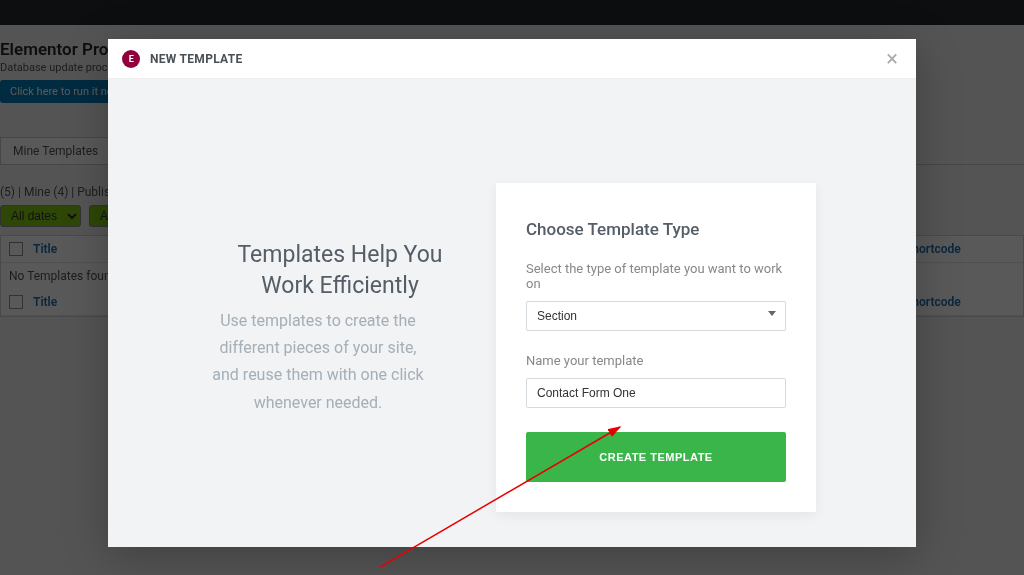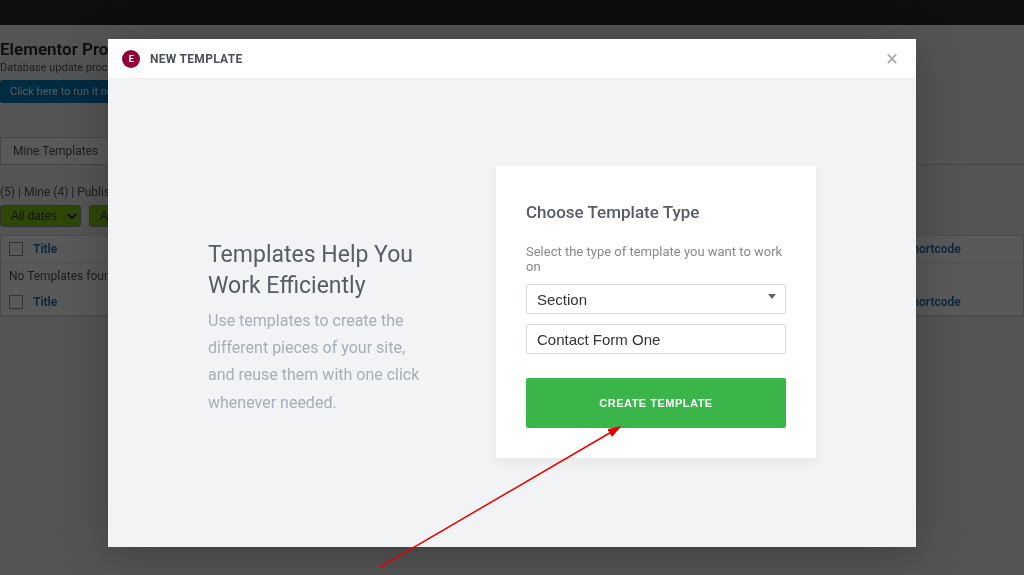--- a/index.html
+++ b/index.html
@@ -78,40 +78,40 @@
     .modal-close {
       margin-left: auto; font-size: 22px; color: #aaa; cursor: pointer;
       line-height: 1; padding: 0 4px;
     }
     .modal-body {
       flex: 1; display: flex; align-items: flex-start;
       padding: 0; position: relative;
     }
 
     .left-block {
-      width: 50%; padding: 160px 40px 0 100px;
+      width: 50%; padding: 160px 40px 0 100px; text-align: center;
     }
     .left-h1 { font-size: 23px; color: #555d66; font-weight: 400; line-height: 1.35; }
     .left-h1-bold { font-size: 23px; color: #555d66; font-weight: 400; margin-top: 2px; }
     .left-p { font-size: 16px; color: #a4afb7; line-height: 1.7; margin-top: 8px; max-width: 220px; }
 
     .form-card {
       position: absolute;
-      left: 388px; top: 87px;
+      left: 388px; top: 104px;
       width: 320px;
       background: #fff;
       padding: 36px 30px 30px 30px;
       box-shadow: 0 4px 12px rgba(0,0,0,0.06);
     }
     .form-title { font-size: 17px; color: #555d66; font-weight: 500; }
     .form-label { font-size: 13px; color: #888; margin-top: 22px; display: block; }
     .form-select, .form-input {
       width: 100%; margin-top: 10px; height: 30px;
       border: 1px solid #d5dadf; background: #fff;
-      padding: 0 10px; font-size: 15px; color: #333;
+      padding: 0 10px; font-size: 12px; color: #333;
       border-radius: 2px;
     }
     .form-select { appearance: none; position: relative; }
     .select-wrap { position: relative; }
     .select-caret {
       position: absolute; right: 10px; top: 20px;
       width: 0; height: 0; border-left: 4px solid transparent;
       border-right: 4px solid transparent; border-top: 5px solid #666;
       pointer-events: none;
     }
@@ -182,20 +182,21 @@
       <div class="form-title">Choose Template Type</div>
 
       <label class="form-label">Select the type of template you want to work on</label>
       <div class="select-wrap">
         <select class="form-select">
           <option>Section</option>
         </select>
         <span class="select-caret"></span>
       </div>
 
+      <label class="form-label">Name your template</label>
       <input class="form-input" type="text" value="Contact Form One" placeholder="Enter template name" style="">
 
       <button class="form-button">CREATE TEMPLATE</button>
     </div>
 
     <svg class="arrow-svg" width="260" height="180">
       <defs>
         <marker id="ah" markerWidth="10" markerHeight="10" refX="8" refY="3" orient="auto">
           <path d="M0,0 L0,6 L9,3 z" fill="#e80000"></path>
         </marker>

